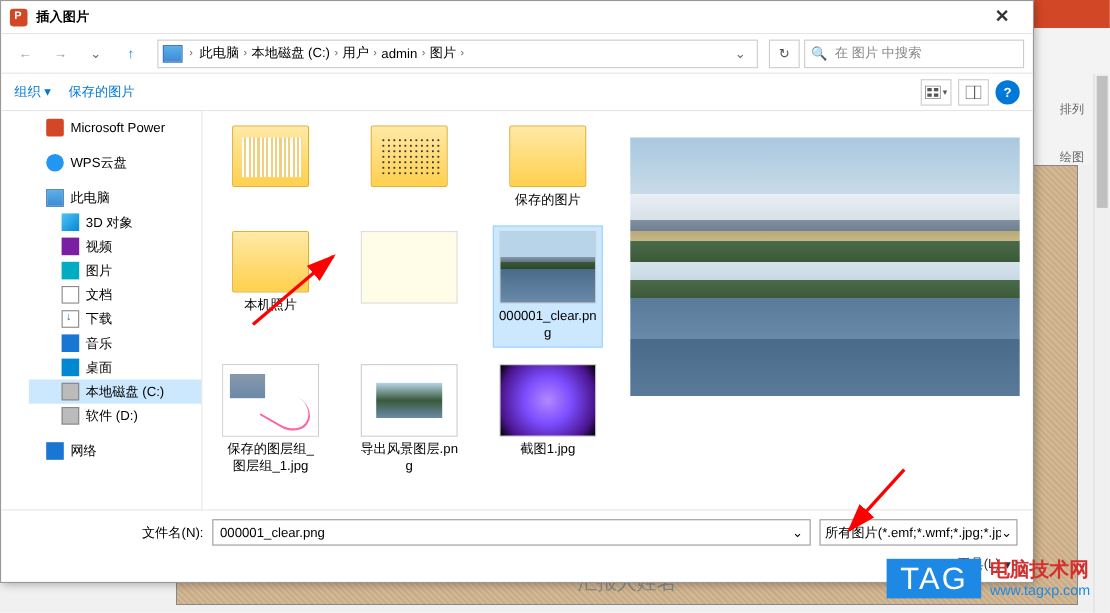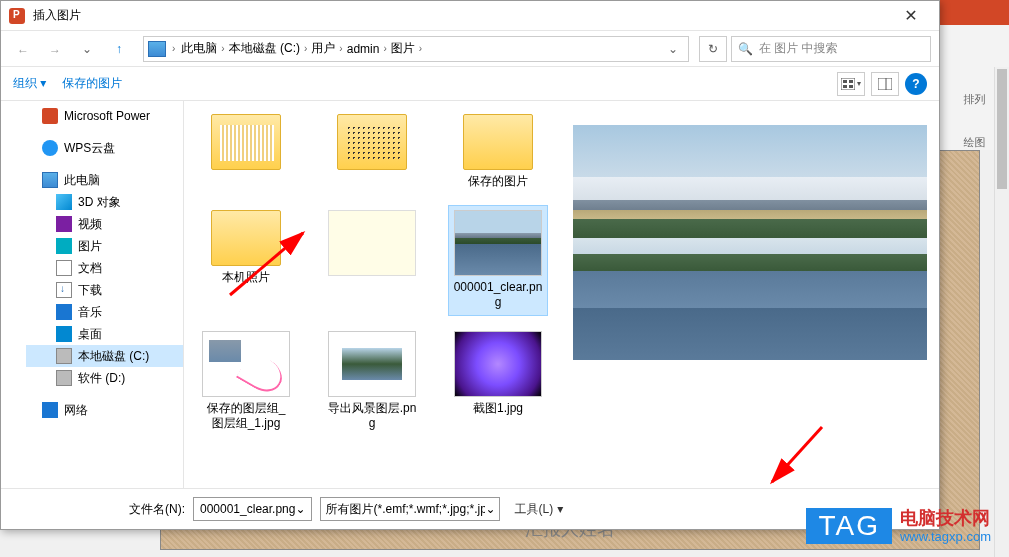--- a/index.html
+++ b/index.html
@@ -22,21 +22,21 @@
     color:#888; font-size:18px;
   }
 
   
   .dialog {
     position:absolute; top:0; left:0; width:940px; height:530px;
     background:#fff; border:1px solid #999; box-shadow:2px 2px 8px rgba(0,0,0,.3);
     display:flex; flex-direction:column;
   }
   .titlebar {
-    height:30px; display:flex; align-items:center; padding:0 8px; border-bottom:1px solid #e5e5e5;
+    height:30px; display:flex; align-items:center; padding:0 8px; border-bottom:1px solid #e5e5e5;font-weight:bold;
   }
   .titlebar .app-icon { width:16px; height:16px; background:#d24726; border-radius:3px; position:relative; margin-right:8px;}
   .titlebar .app-icon::after{content:"P"; color:#fff; font-size:10px; font-weight:bold; position:absolute; left:4px; top:1px;}
   .titlebar .title { flex:1; font-size:12px;}
   .titlebar .close { width:40px; height:28px; text-align:center; line-height:28px; font-size:16px; color:#333;}
 
   .navbar {
     height:36px; display:flex; align-items:center; padding:0 8px; gap:4px; border-bottom:1px solid #e5e5e5;
   }
   .nav-btn { width:28px; height:28px; display:flex; align-items:center; justify-content:center; color:#999; border-radius:2px;}
@@ -134,21 +134,21 @@
         #8090a0 32%, #708090 36%,
         #b8a878 36%, #c8b888 40%,
         #4a6a4a 40%, #3a5a3a 48%,
         #d8e4ec 48%, #c8d8e4 55%,
         #4a6a4a 55%, #3a5a3a 62%,
         #5a7a9a 62%, #6a8aaa 78%,
         #4a6a8a 78%, #5a7a9a 100%);
   }
 
   .footer {
-    border-top:1px solid #e5e5e5; padding:8px 14px; display:flex; flex-direction:row; gap:8px;
+    border-top:1px solid #e5e5e5; padding:8px 14px; display:flex; flex-direction:column; gap:8px;
   }
   .filename-row { display:flex; align-items:center; gap:8px;}
   .filename-row label { width:170px; text-align:right;}
   .filename-input {
     flex:1; height:24px; border:1px solid #999; padding:0 6px; display:flex; align-items:center; justify-content:space-between;
   }
   .filetype-select {
     width:180px; height:24px; border:1px solid #999; padding:0 4px; display:flex; align-items:center; justify-content:space-between;
     white-space:nowrap; overflow:hidden;
   }

